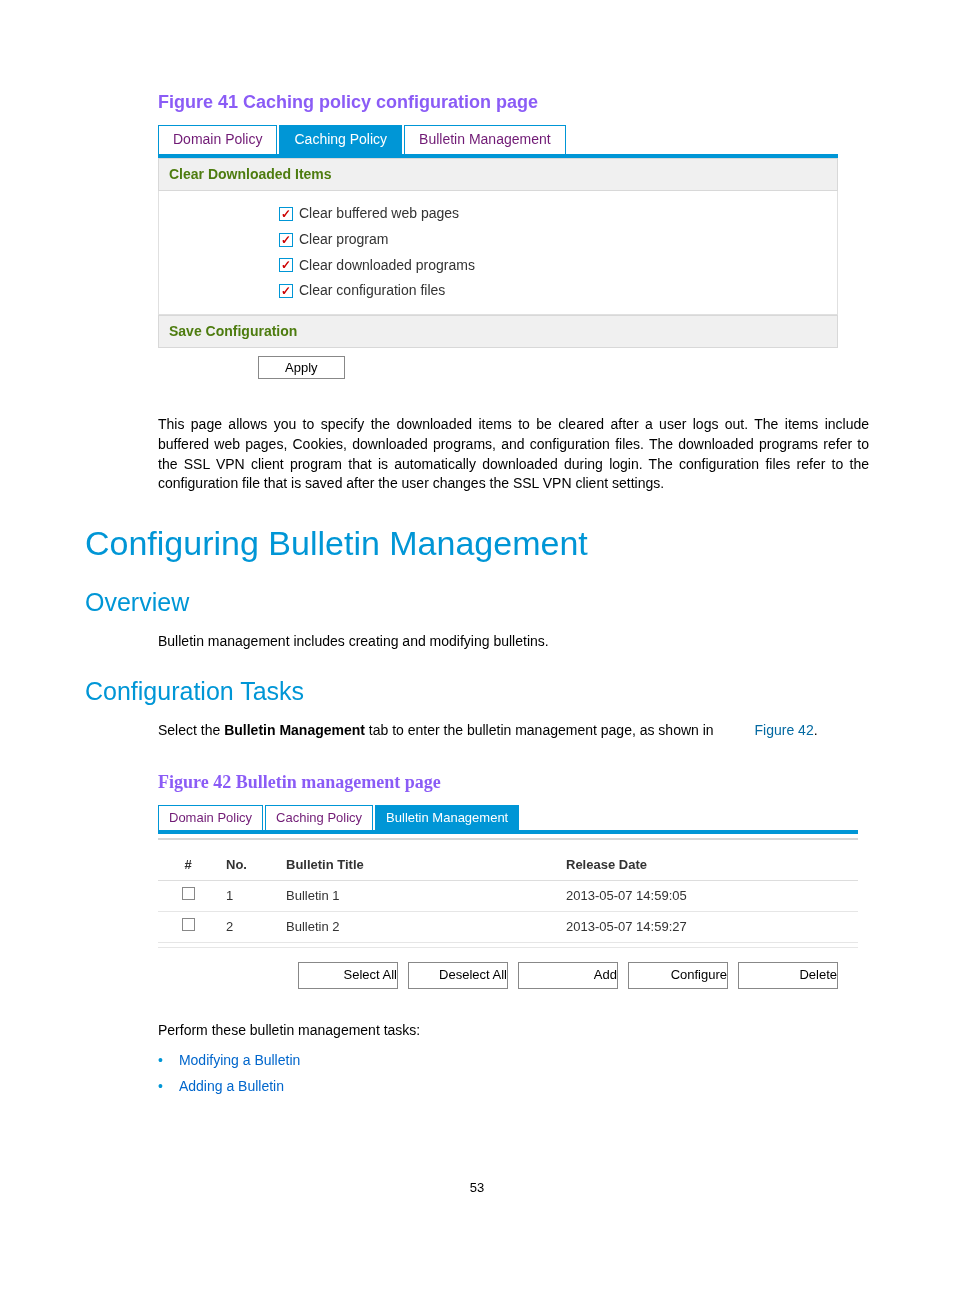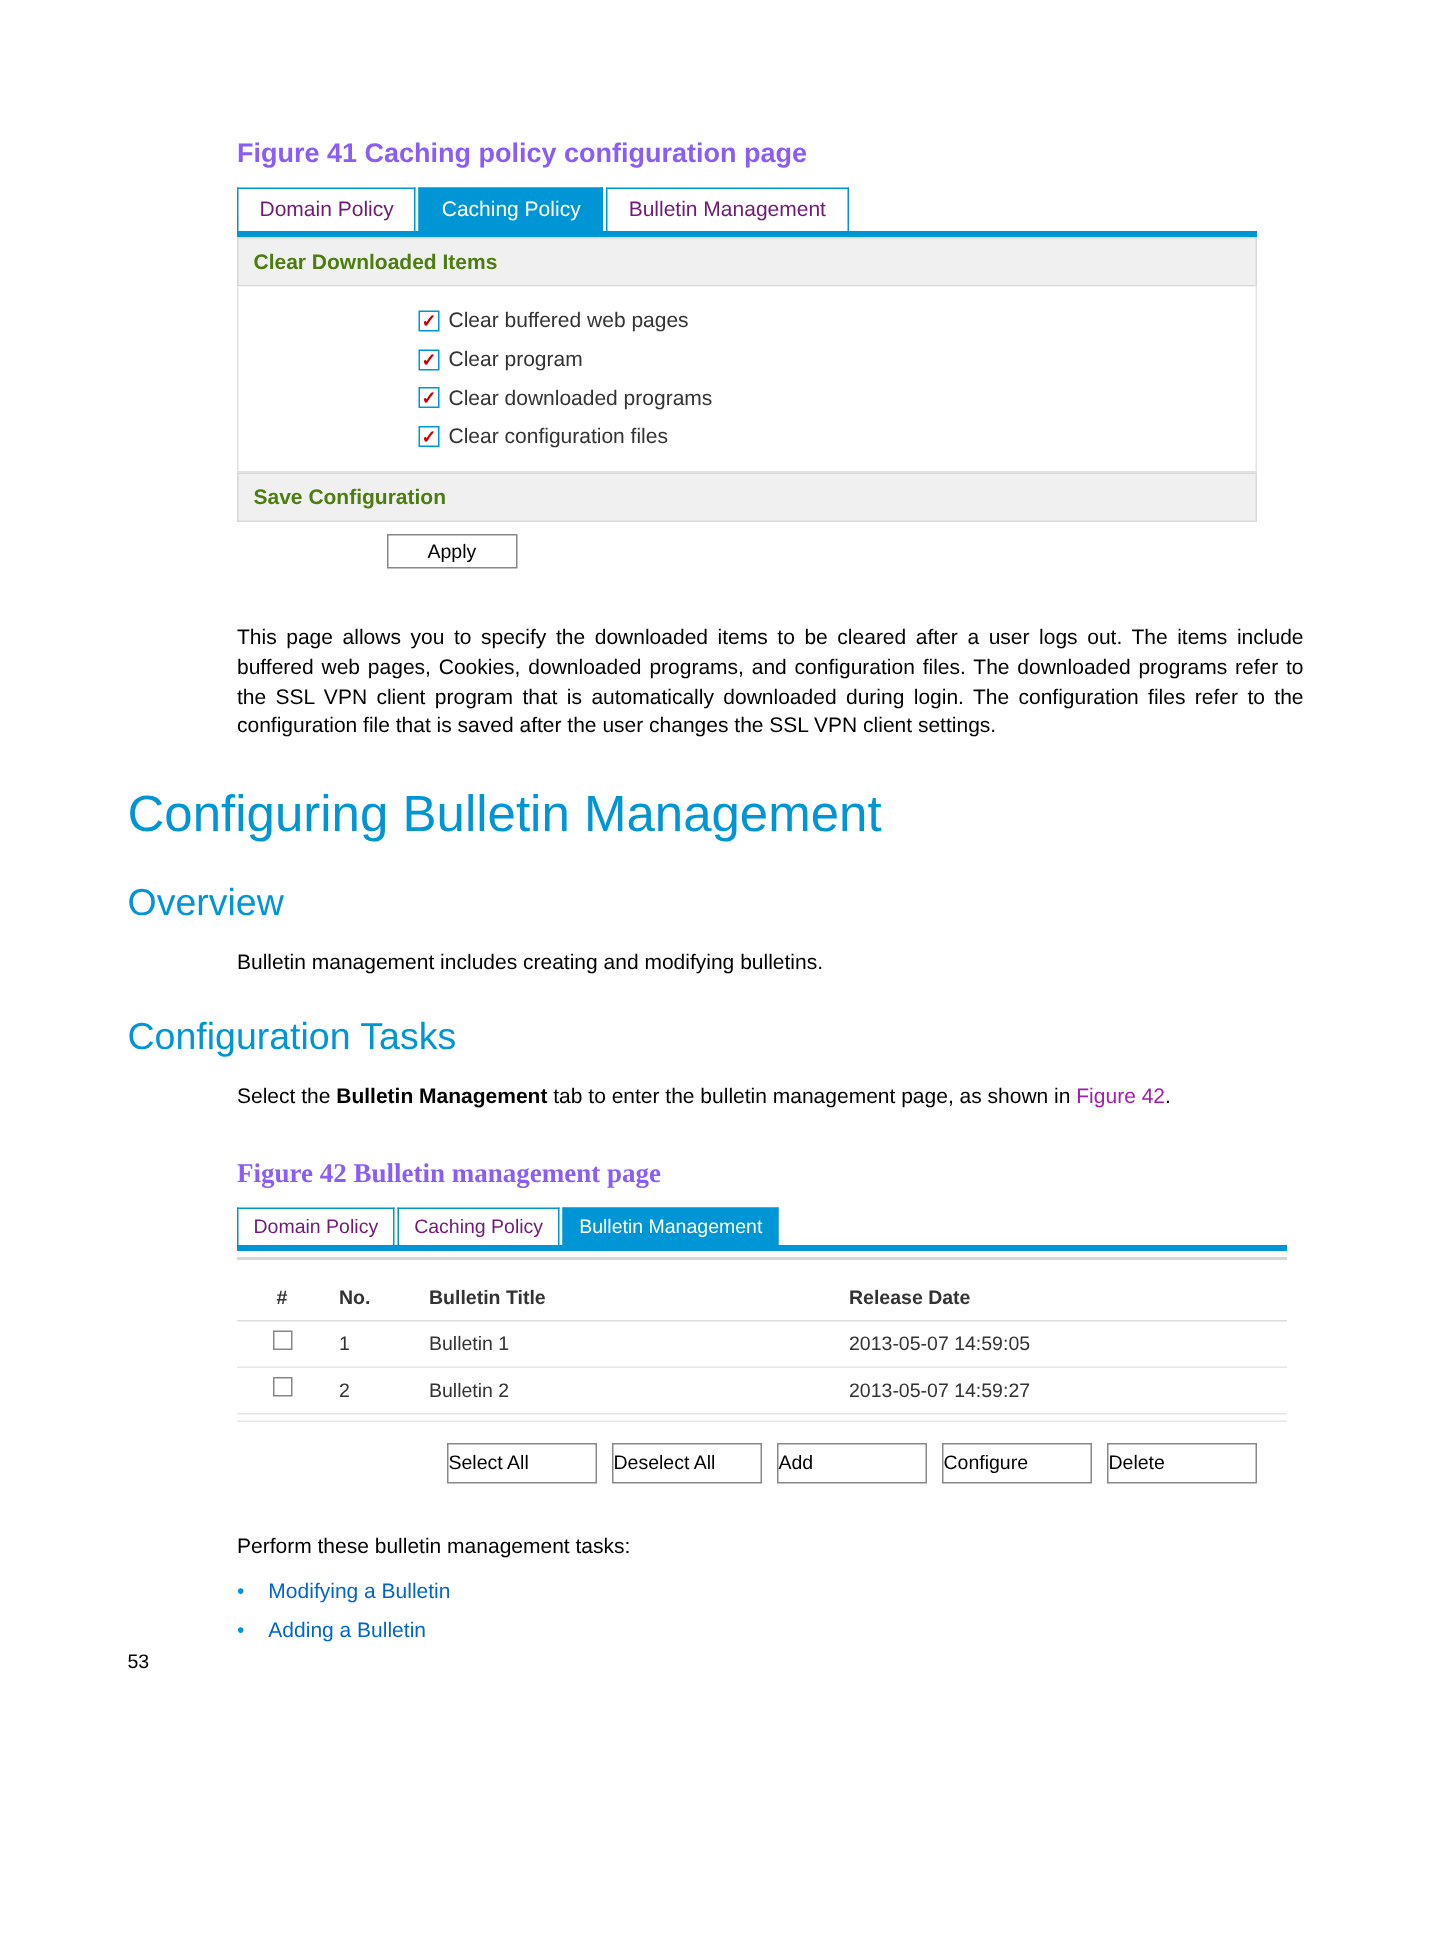--- a/index.html
+++ b/index.html
@@ -69,54 +69,54 @@
   .para1 { padding-left: 73px; text-align: justify; font-size: 14px; color: #000; margin-bottom: 26px; }
   h1.h1 {
     font-family: "Segoe UI Light", "Arial", sans-serif;
     font-weight: 300; color: #0096d6; font-size: 34px; margin: 10px 0 18px 0;
   }
   h2.h2 {
     font-family: "Segoe UI Light", "Arial", sans-serif;
     font-weight: 300; color: #0096d6; font-size: 25px; margin: 6px 0 12px 0;
   }
   .lead-text { padding-left: 73px; margin-bottom: 22px; }
-  .body-text a { color: #a21caf; text-decoration: none; }
+  .body-text a { color: #0369a1; text-decoration: none; margin-left: 37px; }
   
   .fig42 { width: 700px; }
   .fig42 .tab { padding: 3px 10px; font-size: 13px; }
   .fig42 .tbl {
     width: 100%; border-collapse: collapse; margin-top: 10px;
   }
   .fig42 .tbl th, .fig42 .tbl td {
     text-align: left; padding: 6px 8px; font-size: 13px; color: #333;
   }
   .fig42 .thead-row th { font-weight: bold; border-bottom: 1px solid #ddd; }
   .fig42 .row-sep td { border-bottom: 1px solid #e6e6e6; }
   .fig42 .btn-row {
     display: flex; gap: 10px; padding: 14px 0 0 140px;
   }
   .fig42 .btn {
     border: 1px solid #888; background: #fff; padding: 3px 0;
-    min-width: 100px; text-align: left; font-size: 13px; cursor: pointer;
+    min-width: 100px; text-align: right; font-size: 13px; cursor: pointer;
   }
   .chk-empty {
     width: 13px; height: 13px; border: 1px solid #888; display: inline-block; background: #fff;
   }
   .hr-top { height: 2px; background: #d6d6d6; margin-top: 4px; }
   .hr-bot { height: 1px; background: #e6e6e6; margin-top: 4px; }
   .col-num { width: 60px; }
   .col-chk { width: 60px; text-align: center !important; }
   .col-title { width: 280px; }
   .task-list { padding-left: 73px; margin-top: 8px; }
   .task-list li { list-style: none; padding: 3px 0; display: flex; align-items: baseline; gap: 16px; }
   .task-list li::before {
     content: "•"; color: #0096d6; font-size: 14px;
   }
   .task-list a { color: #0066cc; text-decoration: none; }
-  .page-num { font-size: 13px; }
+  .page-num { text-align: center; font-size: 13px; margin-top: 80px; }
   .after-fig42 { padding-left: 73px; margin-top: 32px; }
 </style>
 </head>
 <body>
 
 <div class="figure-caption">Figure 41 Caching policy configuration page</div>
 
 <div class="figure-wrap">
   <div class="fig41">
     <div class="tab-row">

